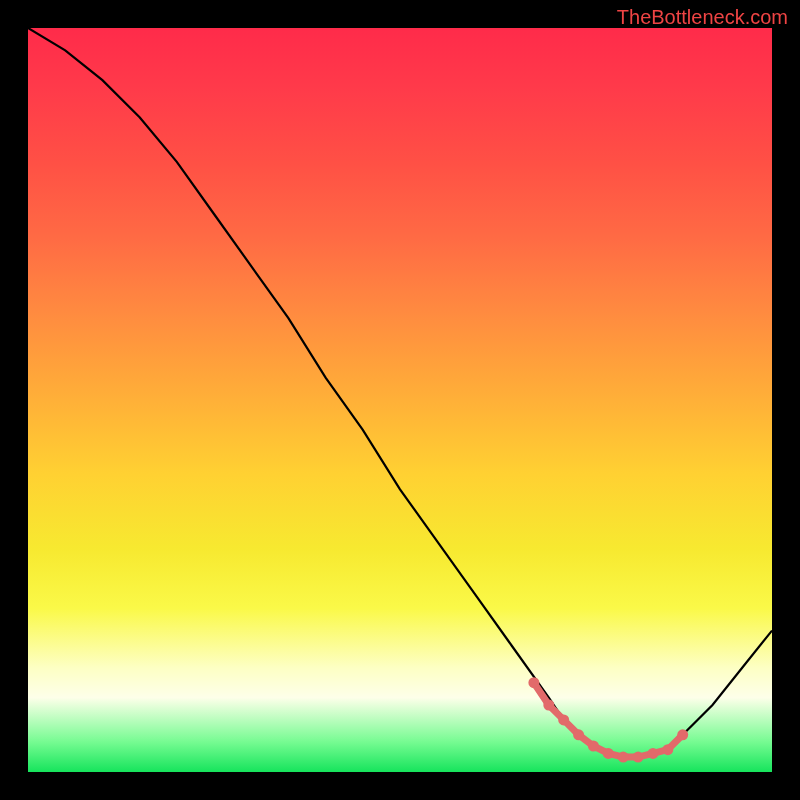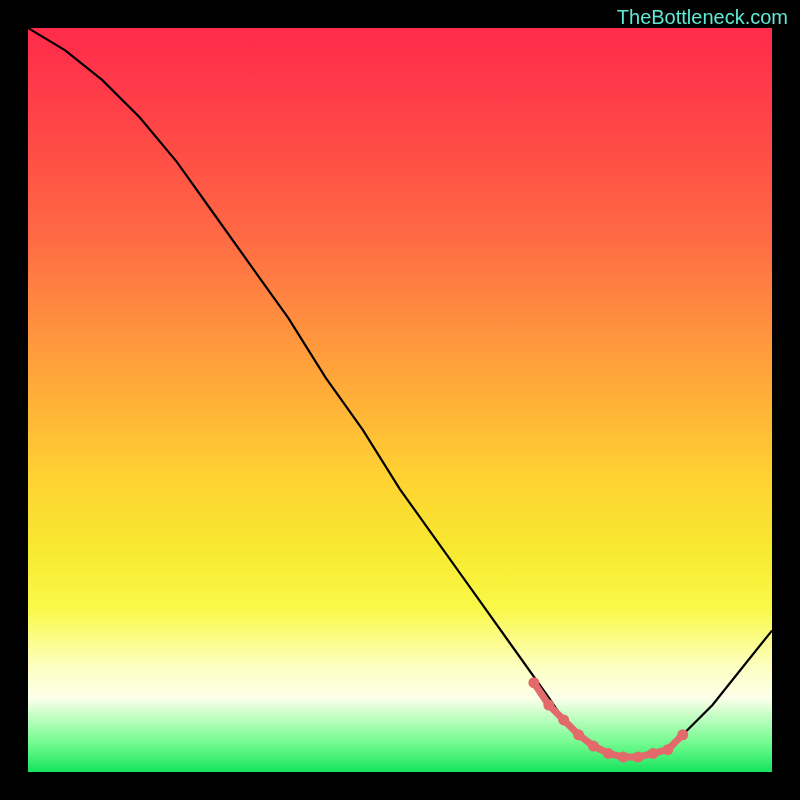--- a/index.html
+++ b/index.html
@@ -7,21 +7,21 @@
     width: 800px;
     height: 800px;
     background: #000000;
     position: relative;
     font-family: Arial, sans-serif;
   }
   .watermark {
     position: absolute;
     top: 6px;
     right: 12px;
-    color: #5eead4;
+    color: #ef4444;
     font-size: 20px;
     font-weight: 500;
     z-index: 10;
     text-align: right;
   }
   .plot-area {
     position: absolute;
     top: 28px;
     left: 28px;
     width: 744px;

